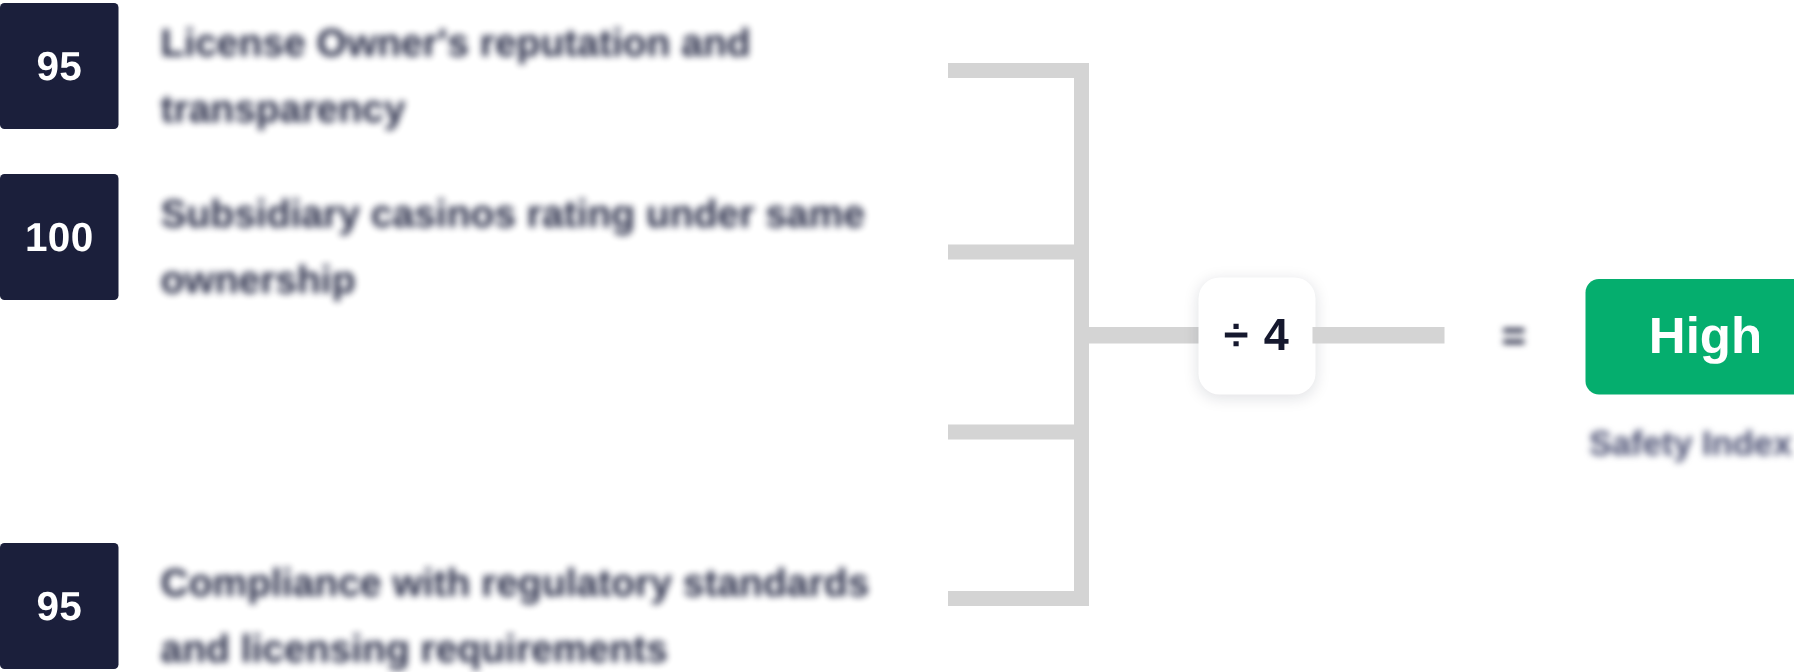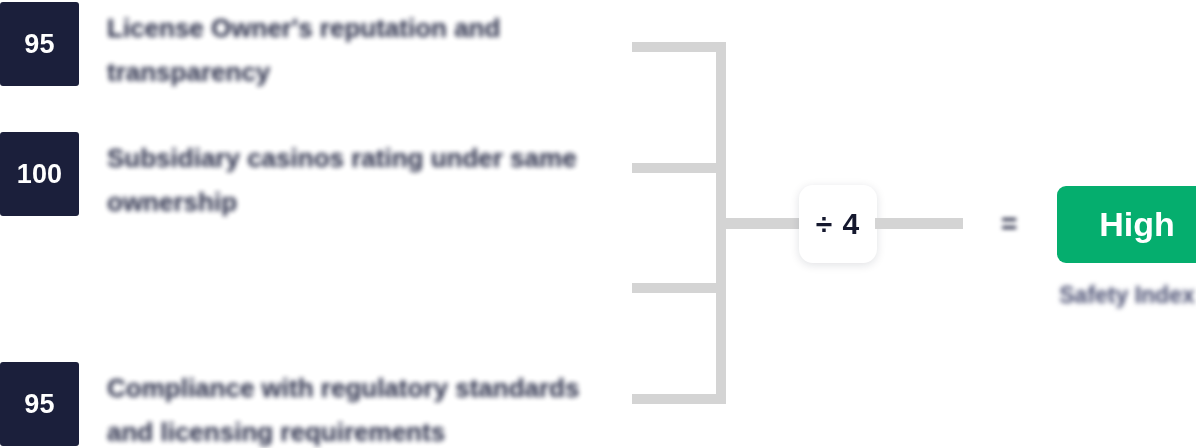--- a/index.html
+++ b/index.html
@@ -159,21 +159,21 @@
 
 <div id="stage">
 
   <div class="criteria-list">
 
     <div class="criteria-row" style="top:2px;">
       <div class="score-chip">95</div>
       <div class="criteria-label">License Owner's reputation and transparency</div>
     </div>
 
-    <div class="criteria-row" style="top:132px;">
+    <div class="criteria-row" style="top:116px;">
       <div class="score-chip">100</div>
       <div class="criteria-label">Subsidiary casinos rating under same ownership</div>
     </div>
 
 
     <div class="criteria-row" style="top:362px;">
       <div class="score-chip">95</div>
       <div class="criteria-label">Compliance with regulatory standards and licensing requirements</div>
     </div>
 

